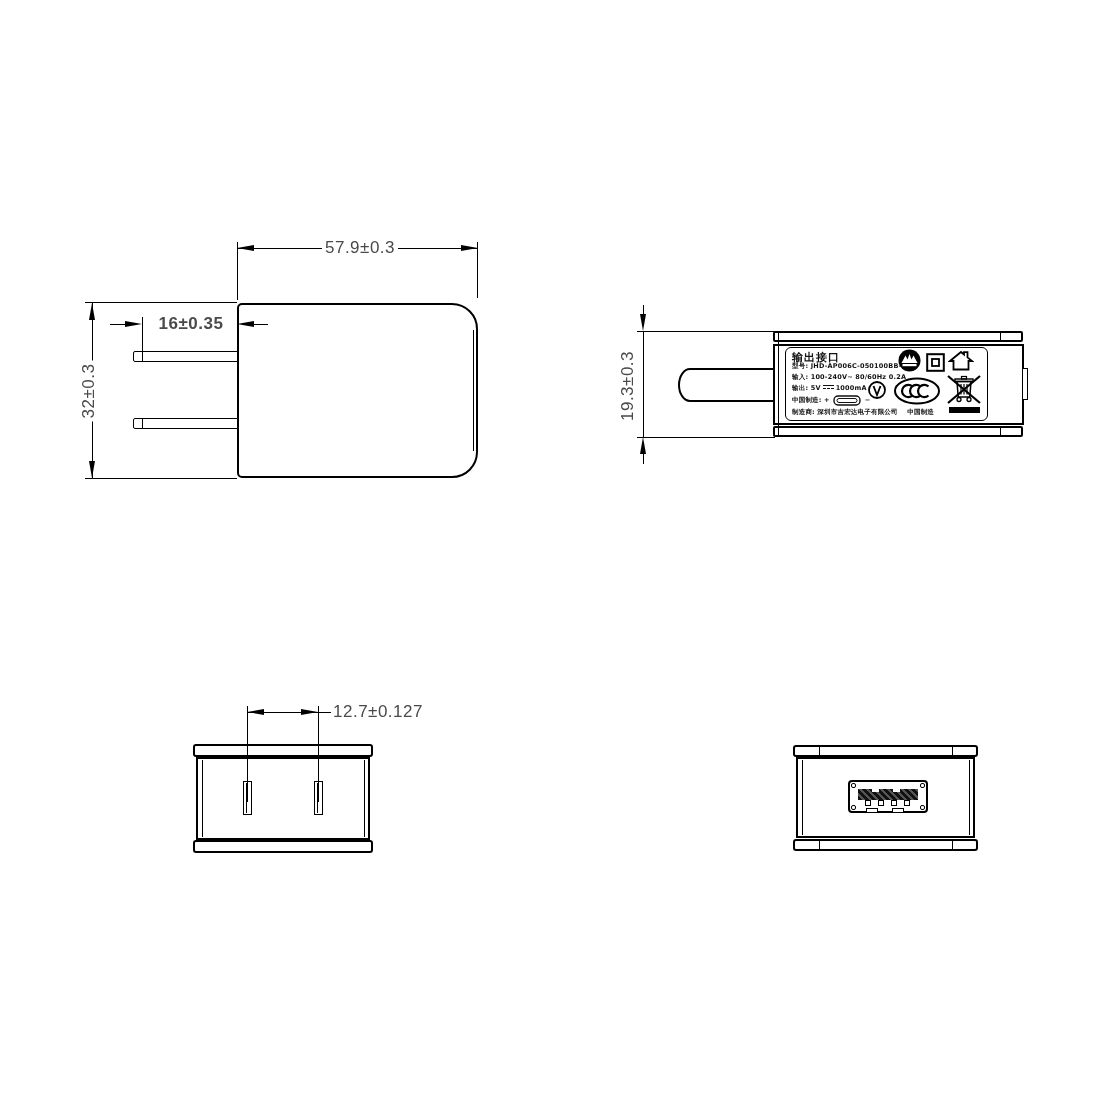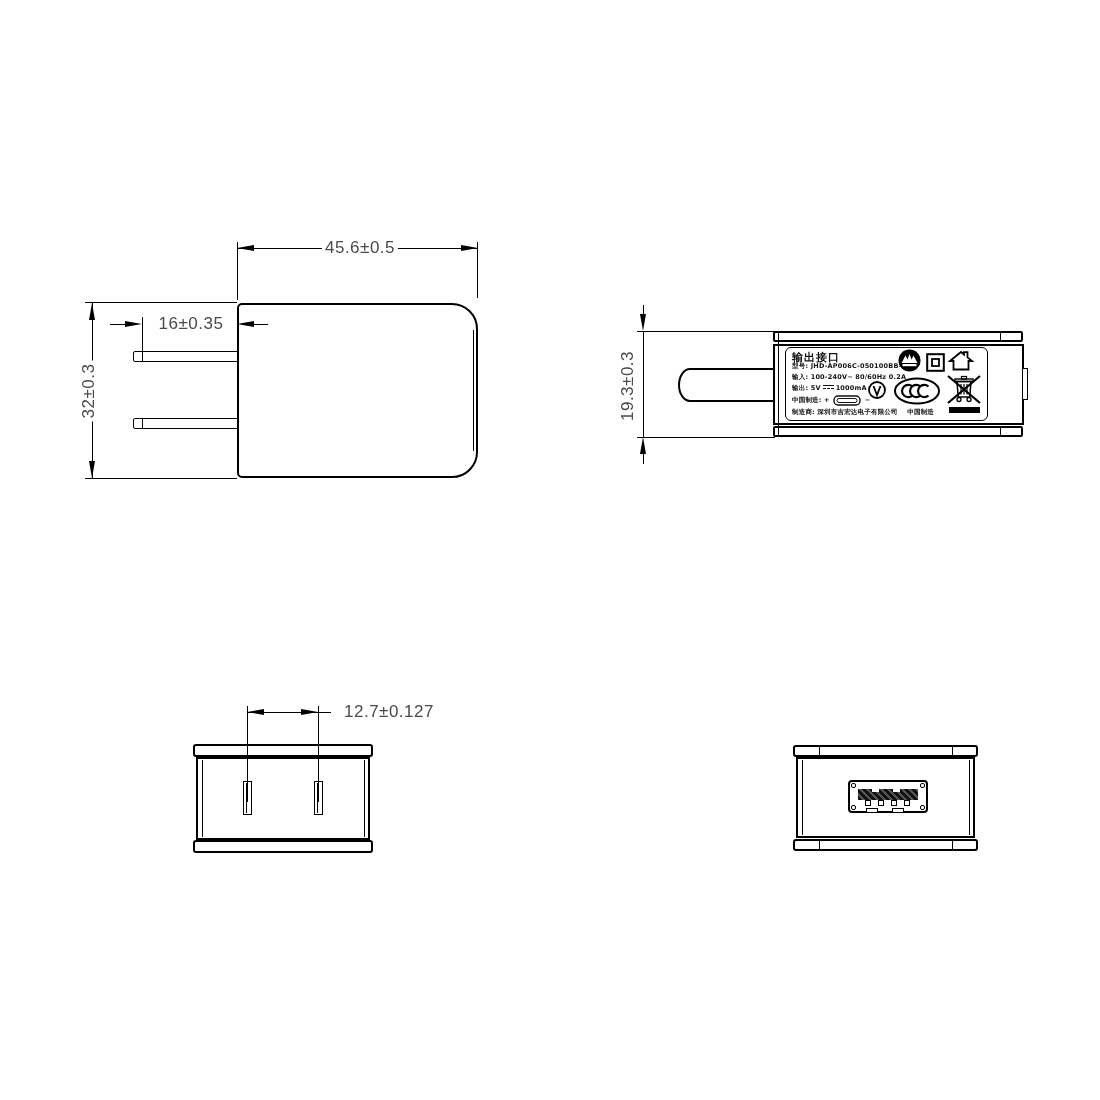--- a/index.html
+++ b/index.html
@@ -49,28 +49,28 @@
     <div class="box" style="left:133px;top:351px;width:105px;height:11px;border-width:1.5px;border-radius:2px 0 0 2px;"></div>
     <div class="vl" style="left:142px;top:352px;height:9px;"></div>
     <div class="box" style="left:133px;top:418px;width:105px;height:11px;border-width:1.5px;border-radius:2px 0 0 2px;"></div>
     <div class="vl" style="left:142px;top:419px;height:9px;"></div>
 
     <div class="hl" style="left:237px;top:248px;width:241px;"></div>
     <div class="ar ar-l" style="left:237px;top:245px;"></div>
     <div class="ar ar-r" style="left:461px;top:245px;"></div>
     <div class="vl" style="left:237px;top:242px;height:58px;"></div>
     <div class="vl" style="left:477px;top:242px;height:56px;"></div>
-    <div class="dim" style="left:360px;top:248px;">45.6±0.5</div>
+    <div class="dim" style="left:360px;top:248px;">57.9±0.3</div>
 
     <div class="hl" style="left:110px;top:324px;width:16px;"></div>
     <div class="ar ar-r" style="left:125px;top:321px;"></div>
     <div class="hl" style="left:254px;top:324px;width:14px;"></div>
     <div class="ar ar-l" style="left:237px;top:321px;"></div>
     <div class="vl" style="left:142px;top:317px;height:34px;"></div>
-    <div class="dim" style="left:191px;top:324px;">16±0.35</div>
+    <div class="dim" style="left:191px;top:324px;font-weight:bold;">16±0.35</div>
 
     <div class="vl" style="left:92px;top:303px;height:175px;"></div>
     <div class="ar ar-u" style="left:89px;top:303px;"></div>
     <div class="ar ar-d" style="left:89px;top:461px;"></div>
     <div class="hl" style="left:85px;top:302px;width:152px;"></div>
     <div class="hl" style="left:85px;top:478px;width:152px;"></div>
     <div class="dim rot" style="left:89px;top:391px;">32±0.3</div>
   </div>
 
   <div class="view">
@@ -163,21 +163,21 @@
     <div class="box" style="left:243px;top:781px;width:9px;height:34px;border-width:1.5px;"></div>
     <div class="vl" style="left:246px;top:783px;height:30px;"></div>
     <div class="box" style="left:314px;top:781px;width:9px;height:34px;border-width:1.5px;"></div>
     <div class="vl" style="left:317px;top:783px;height:30px;"></div>
 
     <div class="vl" style="left:247px;top:706px;height:96px;"></div>
     <div class="vl" style="left:318px;top:706px;height:96px;"></div>
     <div class="hl" style="left:247px;top:712px;width:84px;"></div>
     <div class="ar ar-l" style="left:247px;top:709px;"></div>
     <div class="ar ar-r" style="left:301px;top:709px;"></div>
-    <div class="dim ls" style="left:344px;top:712px;padding:0;">12.7±0.127</div>
+    <div class="dim ls" style="left:333px;top:712px;padding:0;">12.7±0.127</div>
   </div>
 
   <div class="view">
     <div class="box" style="left:793px;top:745px;width:185px;height:12px;border-radius:3px;"></div>
     <div class="vl" style="left:819px;top:746px;height:10px;"></div>
     <div class="vl" style="left:952px;top:746px;height:10px;"></div>
     <div class="box" style="left:796px;top:757px;width:179px;height:81px;"></div>
     <div class="vl" style="left:802px;top:760px;height:75px;"></div>
     <div class="vl" style="left:969px;top:760px;height:75px;"></div>
     <div class="box" style="left:793px;top:839px;width:185px;height:12px;border-radius:3px;"></div>

